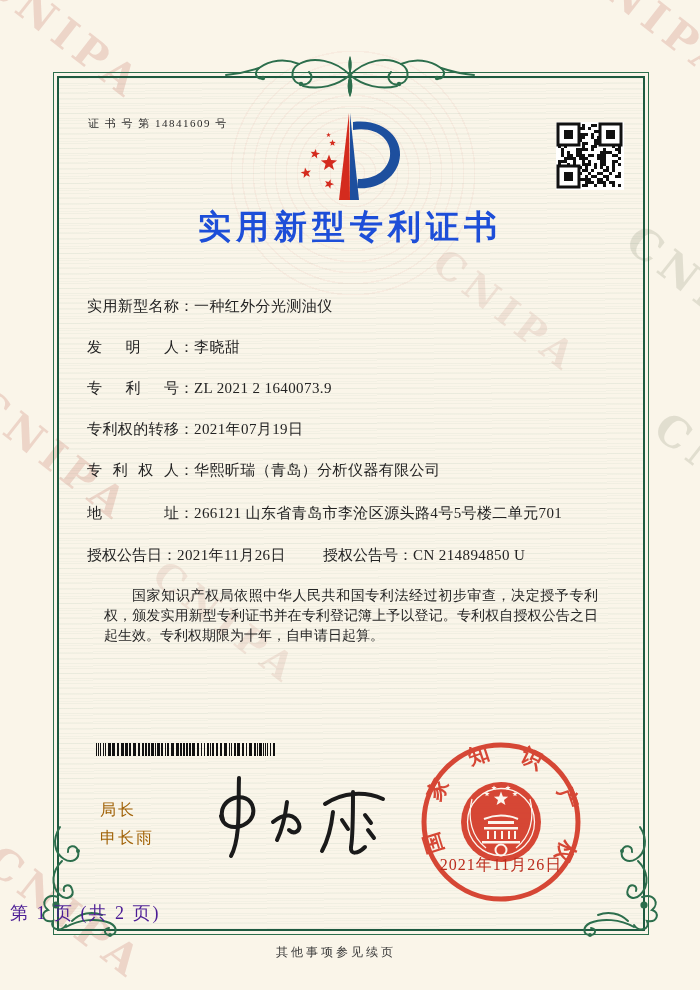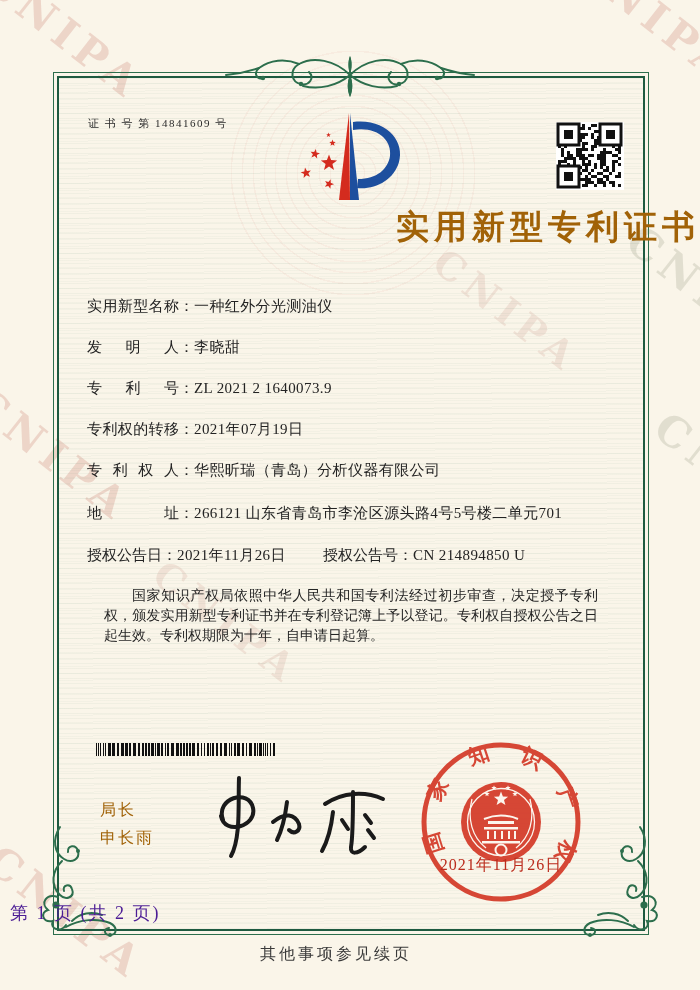--- a/index.html
+++ b/index.html
@@ -21,38 +21,38 @@
      border:2.5px solid #1e5a40;
      background:
        repeating-linear-gradient(180deg, rgba(70,130,100,.055) 0 1px, rgba(0,0,0,0) 1px 5px),
        repeating-linear-gradient(179deg, rgba(70,130,100,.04) 0 1px, rgba(0,0,0,0) 1px 7px);}
   .frame::before{content:"";position:absolute;inset:-6px;border:1px solid #2c6e4c;pointer-events:none;}
   .ornament{position:absolute;pointer-events:none;}
   .orn-stroke{fill:none;stroke:#2c6e4c;stroke-width:2;stroke-linecap:round;}
   .orn-fill{fill:#2c6e4c;stroke:none;}
   
   .cert-no{position:absolute;left:88px;top:116px;font-size:11px;letter-spacing:1.5px;color:#2a2a2a;}
-  .title{position:absolute;left:0;top:205px;width:700px;text-align:right;
-     font-size:33px;font-weight:700;letter-spacing:5px;color:#a16207;}
+  .title{position:absolute;left:0;top:205px;width:700px;text-align:center;
+     font-size:33px;font-weight:700;letter-spacing:5px;color:#1d4ed8;}
   
   .row{position:absolute;left:87px;font-size:15px;color:#232323;white-space:nowrap;}
   .f-label{display:inline-block;width:92px;text-align:justify;text-align-last:justify;vertical-align:bottom;}
   .f-colon{display:inline-block;}
   .f-value{letter-spacing:.4px;}
   .grant2{position:absolute;left:236px;top:0;}
   
   .body-text{position:absolute;left:96px;top:578px;width:510px;font-size:14px;
      line-height:20px;color:#252525;text-align:justify;}
   .body-text p{margin:8px;text-indent:2em;}
   
   .signer{position:absolute;left:100px;font-size:16px;color:#a16207;letter-spacing:2px;}
   .page-footer{position:absolute;left:10px;top:901px;width:660px;text-align:left;
      font-size:18px;letter-spacing:2px;color:#4c1d95;}
   .note{position:absolute;left:0;top:944px;width:672px;text-align:center;
-     font-size:16px;letter-spacing:3px;color:#3a3a3a;}
+     font-size:12px;letter-spacing:3px;color:#3a3a3a;}
   .seal-date{position:absolute;left:412px;top:855px;width:178px;text-align:center;
      font-size:16px;letter-spacing:1px;color:#bb2c1d;font-weight:500;}
   .qr{position:absolute;left:556px;top:122px;width:68px;height:68px;background:#fff;}
 </style>
 </head>
 <body>
 
 <div class="wm" style="left:-30px;top:8px">CNIPA</div>
 <div class="wm" style="left:560px;top:-8px">CNIPA</div>
 <div class="wm greenish" style="left:612px;top:268px">CNIPA</div>

